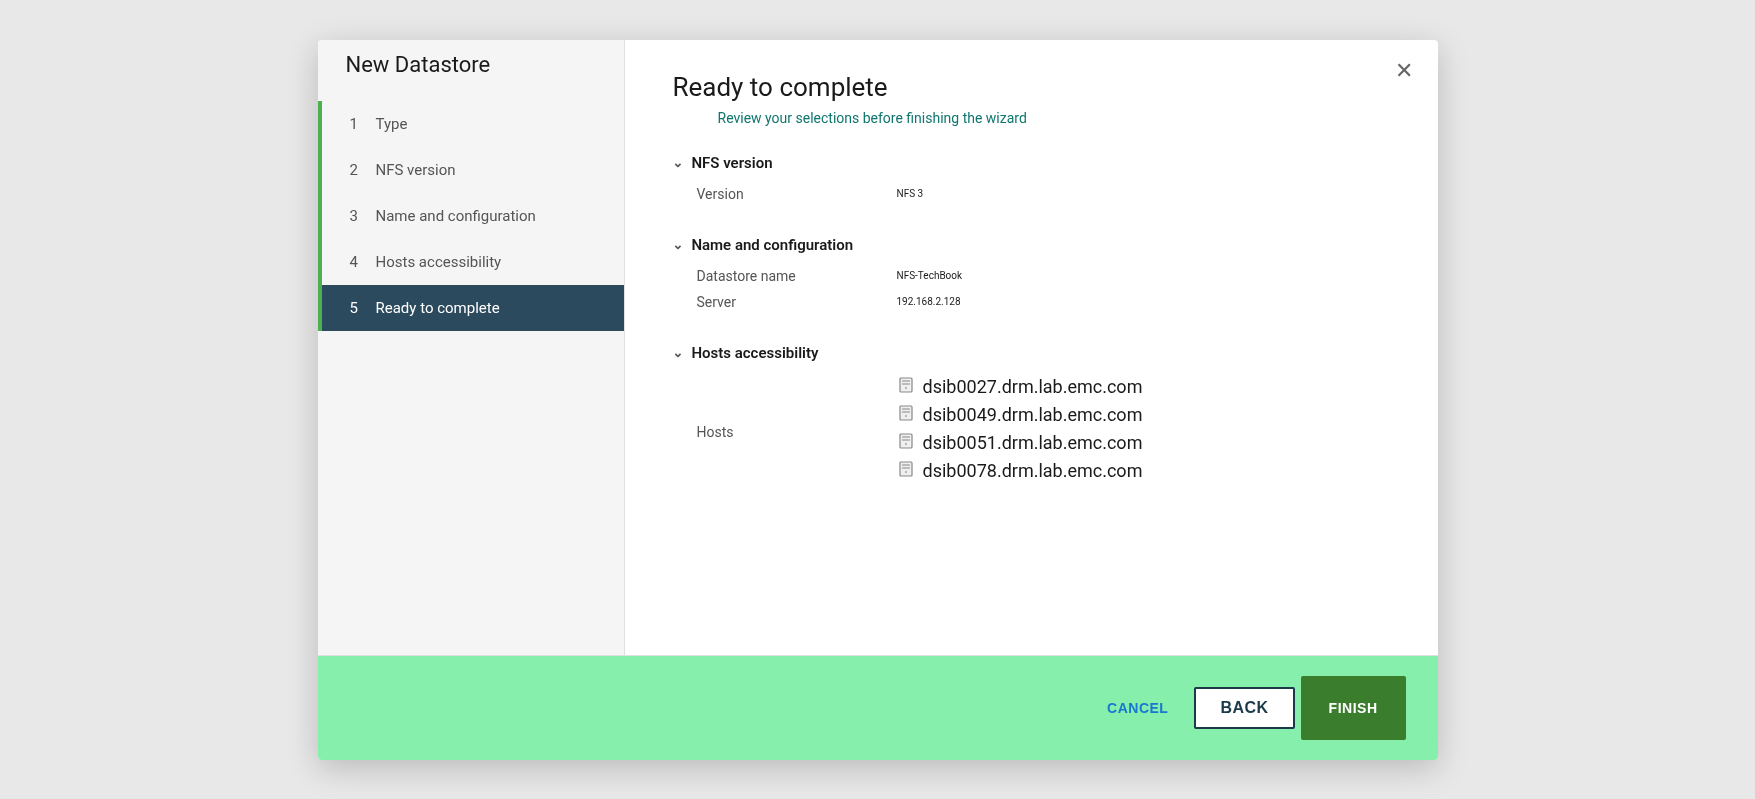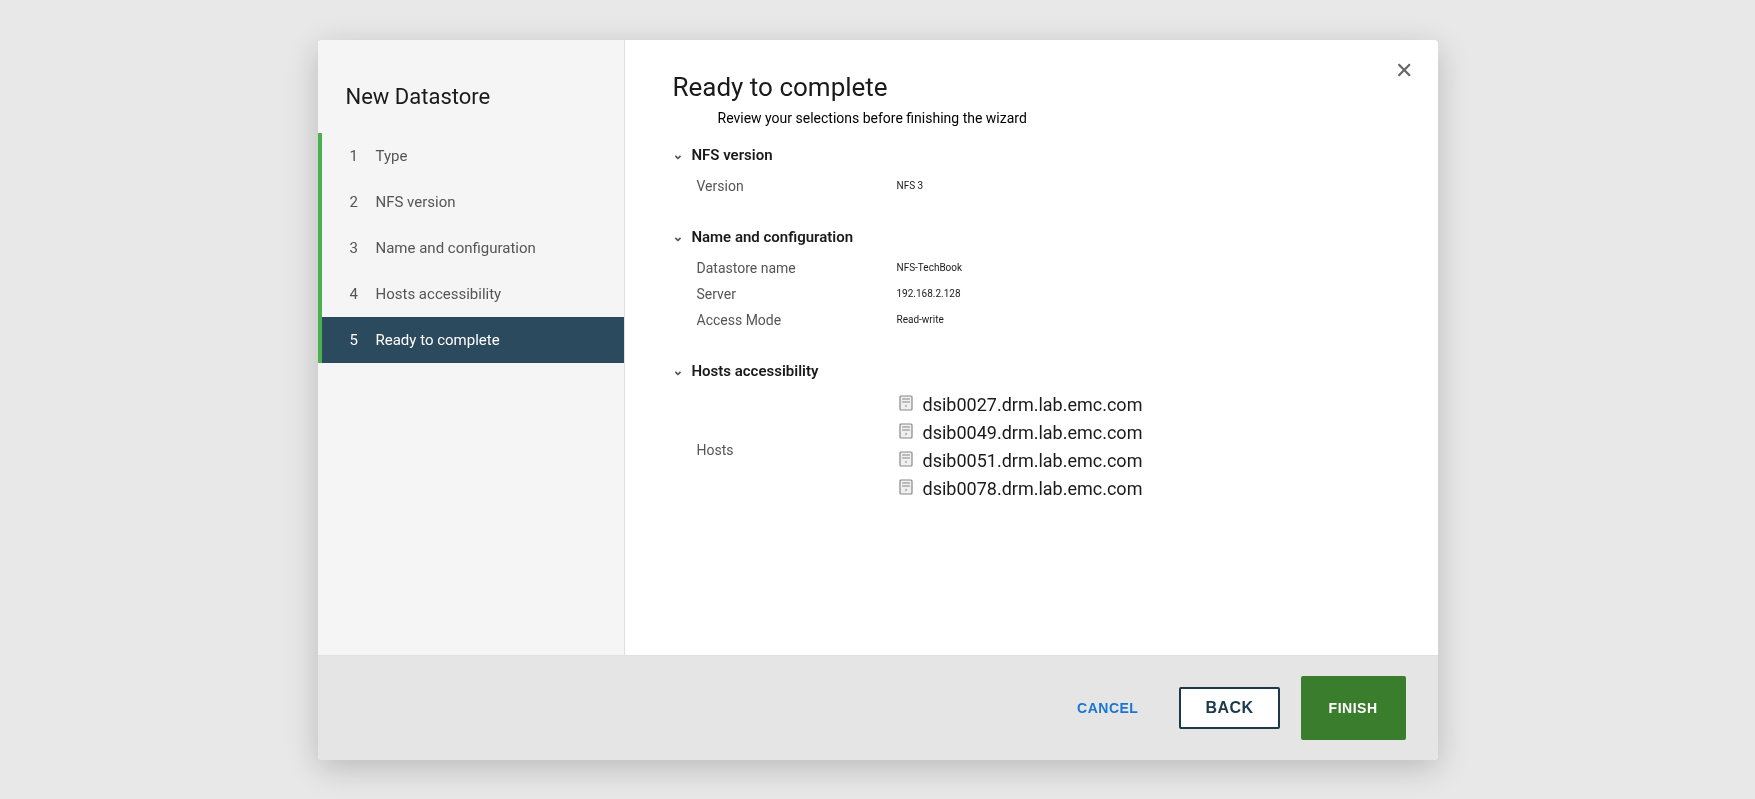--- a/index.html
+++ b/index.html
@@ -31,21 +31,21 @@
     .dialog-body {
       display: flex;
       flex: 1;
     }
 
     
     .sidebar {
       width: 307px;
       background: #f5f5f5;
       border-right: 1px solid #e0e0e0;
-      padding: 44px 0;
+      padding: 12px 0;
       flex-shrink: 0;
     }
 
     .sidebar-title {
       font-size: 22px;
       font-weight: 400;
       color: #1a1a1a;
       padding: 0 28px 24px 28px;
     }
 
@@ -104,22 +104,22 @@
 
     .main-title {
       font-size: 26px;
       font-weight: 400;
       color: #1a1a1a;
       margin-bottom: 8px;
     }
 
     .subtitle {
       font-size: 14px;
-      color: #000000;
-      margin-bottom: 20px;
+      color: #0f766e;
+      margin-bottom: 28px;
       padding-left: 45px;
     }
 
     
     .section {
       margin-bottom: 24px;
     }
 
     .section-header {
       display: flex;
@@ -181,23 +181,23 @@
       display: flex;
       flex-direction: column;
     }
 
     
     .dialog-footer {
       padding: 20px 32px;
       display: flex;
       align-items: center;
       justify-content: flex-end;
-      gap: 21px;
+      gap: 6px;
       border-top: 1px solid #e0e0e0;
-      background: #e5e5e5;
+      background: #86efac;
     }
 
     .btn-cancel {
       background: none;
       border: none;
       color: #1976d2;
       font-size: 14px;
       font-weight: 600;
       letter-spacing: 0.5px;
       cursor: pointer;
@@ -291,24 +291,20 @@
           <span>Name and configuration</span>
         </div>
         <div class="section-content">
           <div class="detail-row">
             <span class="detail-label">Datastore name</span>
             <span class="detail-value">NFS-TechBook</span>
           </div>
           <div class="detail-row">
             <span class="detail-label">Server</span>
             <span class="detail-value">192.168.2.128</span>
-          </div>
-          <div class="detail-row">
-            <span class="detail-label">Access Mode</span>
-            <span class="detail-value">Read-write</span>
           </div>
         </div>
       </div>
 
       <div class="section">
         <div class="section-header">
           <span class="chevron">⌄</span>
           <span>Hosts accessibility</span>
         </div>
         <div class="section-content">

